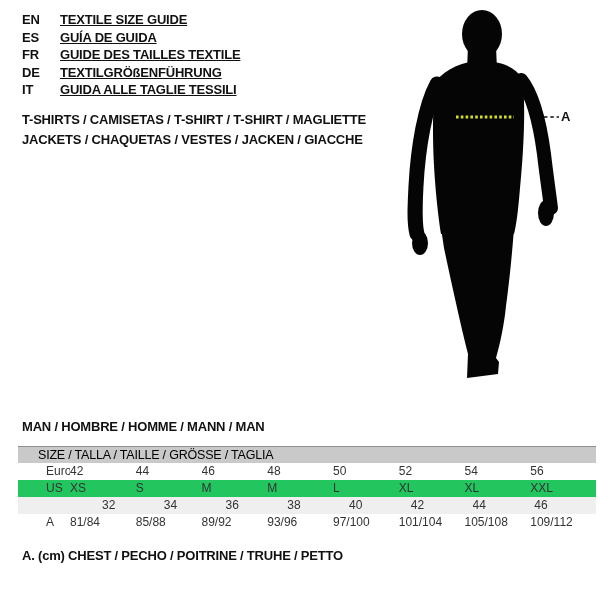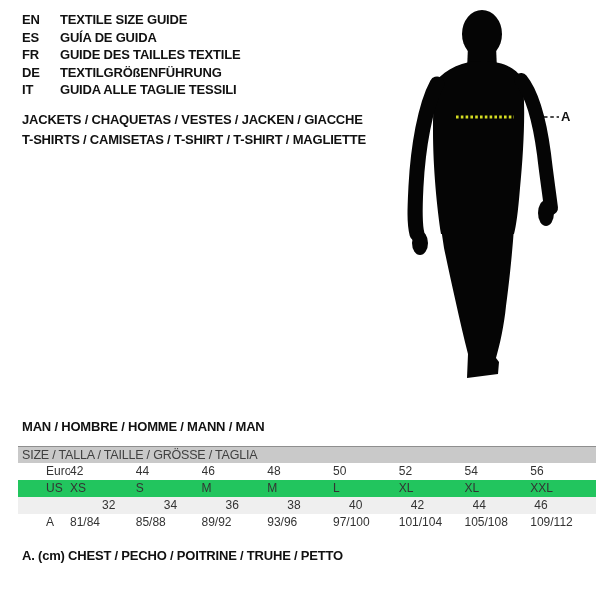--- a/index.html
+++ b/index.html
@@ -3,36 +3,36 @@
 <meta charset="utf-8">
 <style>
   html,body{margin:0;padding:0;background:#fff;}
   .canvas{position:relative;width:600px;height:572px;background:#ffffff;overflow:hidden;
           font-family:"Liberation Sans", sans-serif;color:#111;}
 
   
   .lang-block{position:absolute;left:22px;top:11px;}
   .lang-row{display:flex;line-height:17.5px;font-size:13px;font-weight:bold;letter-spacing:-0.2px;}
   .lang-code{width:38px;flex:0 0 38px;}
-  .lang-title{white-space:nowrap;}
+  .lang-title{white-space:nowrap;text-decoration:underline;}
 
   
   .category-block{position:absolute;left:22px;top:110px;font-size:13px;font-weight:bold;
                   line-height:20px;letter-spacing:-0.2px;white-space:nowrap;}
 
   
   .figure-block{position:absolute;left:405px;top:8px;width:175px;height:380px;}
   .measure-label{position:absolute;left:561px;top:109px;font-size:13px;font-weight:bold;line-height:15px;}
 
   
   .section-title{position:absolute;left:22px;top:419px;font-size:13px;font-weight:bold;letter-spacing:-0.2px;}
 
   
   .size-table{position:absolute;left:18px;top:446px;width:578px;font-size:12px;color:#333;}
-  .t-header{height:17px;line-height:17px;padding-left:4px;color:#404040;
+  .t-header{height:17px;line-height:17px;padding-left:20px;color:#000000;
             border-top:1px solid #8f8f8f;box-sizing:border-box;font-size:12.5px;letter-spacing:-0.2px;}
   .t-row{display:grid;grid-template-columns:52px repeat(8,1fr);height:17px;line-height:17px;}
   .cell{text-align:left;overflow:hidden;white-space:nowrap;}
   .cell.label{text-align:left;padding-left:4px;margin-left:24px;}
 
   
   .footnote{position:absolute;left:22px;top:548px;font-size:13px;font-weight:bold;letter-spacing:-0.2px;}
 </style>
 </head>
 <body>
@@ -56,22 +56,22 @@
       <span class="lang-code">DE</span>
       <span class="lang-title">TEXTILGRÖßENFÜHRUNG</span>
     </div>
     <div class="lang-row">
       <span class="lang-code">IT</span>
       <span class="lang-title">GUIDA ALLE TAGLIE TESSILI</span>
     </div>
   </div>
 
   <div class="category-block">
+    <div>T-SHIRTS / CAMISETAS / T-SHIRT / T-SHIRT / MAGLIETTE</div>
     <div>JACKETS / CHAQUETAS / VESTES / JACKEN / GIACCHE</div>
-    <div>T-SHIRTS / CAMISETAS / T-SHIRT / T-SHIRT / MAGLIETTE</div>
   </div>
 
   <div class="figure-block">
     <svg width="175" height="380" viewBox="0 0 175 380">
       <g fill="#050505">
         <ellipse cx="77" cy="26" rx="20" ry="24"></ellipse>
         <path d="M63,38 L91,38 L92,62 L62,62 Z"></path>
         <path d="M30,74 C42,60 58,53 77,53 C98,53 110,60 117,70 C121,92 119,140 115,180 C113,205 111,218 109,226 L36,226 C32,200 28,160 28,122 C28,102 29,86 30,74 Z"></path>
         <path d="M32,76 C20,98 13,140 11,178 C10,198 9,214 12,226" fill="none" stroke="#050505" stroke-width="15" stroke-linecap="round"></path>
         <ellipse cx="15" cy="235" rx="8" ry="12"></ellipse>

